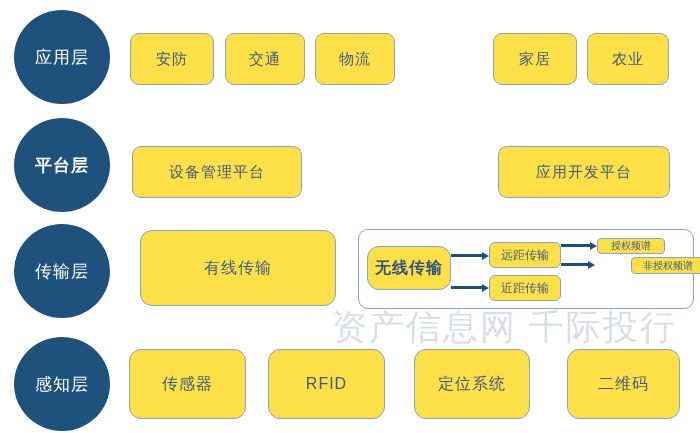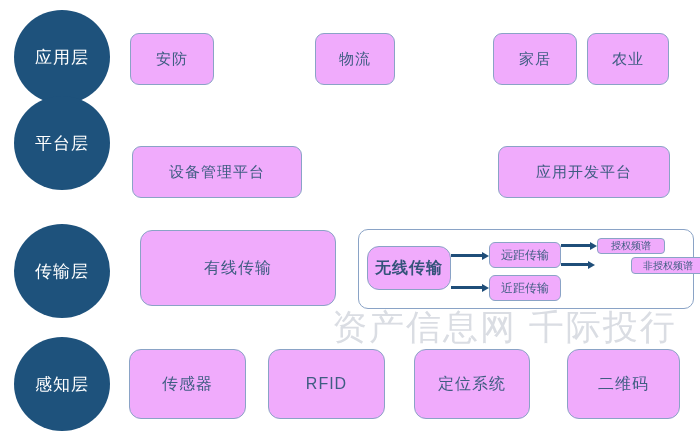--- a/index.html
+++ b/index.html
@@ -12,21 +12,21 @@
     font-size:35px;color:#dadde3;letter-spacing:2px;white-space:nowrap;
     user-select:none;
   }
   .layer-badge{
     position:absolute;left:14px;width:96px;height:94px;border-radius:50%;
     background:#1e527c;color:#ffffff;display:flex;align-items:center;justify-content:center;
     font-size:17px;letter-spacing:1px;z-index:2;
   }
   .node{
     position:absolute;box-sizing:border-box;border:1.6px solid #8aa3c6;border-radius:9px;
-    background:#f0abfc;display:flex;align-items:center;justify-content:center;
+    background:#fde047;display:flex;align-items:center;justify-content:center;
     color:#3f5d82;font-size:15px;z-index:1;letter-spacing:1px;
   }
   .node.big{border-radius:12px;font-size:16px;}
   .node.bold{font-weight:bold;color:#35537a;}
   .node.small{border-radius:6px;font-size:12px;letter-spacing:0;}
   .node.tiny{border-radius:4px;font-size:10px;letter-spacing:0;border-width:1.4px;}
   .groupbox{
     position:absolute;box-sizing:border-box;border:1.6px solid #8aa3c6;border-radius:10px;
     background:transparent;z-index:1;
   }
@@ -41,25 +41,26 @@
 <body>
 
 <div class="canvas">
 
   <div class="watermark">资产信息网 千际投行</div>
 
   <div class="layer-badge" style="top:10px;text-align:right;">
     <span>应用层</span>
   </div>
   <div class="node" style="left:130px;top:33px;width:84px;height:52px;">安防</div>
+  <div class="node" style="left:225px;top:33px;width:80px;height:52px;">交通</div>
   <div class="node" style="left:315px;top:33px;width:80px;height:52px;">物流</div>
   <div class="node" style="left:493px;top:33px;width:84px;height:52px;">家居</div>
   <div class="node" style="left:587px;top:33px;width:82px;height:52px;">农业</div>
 
-  <div class="layer-badge" style="top:96px;">
+  <div class="layer-badge" style="top:118px;font-weight:bold;">
     <span>平台层</span>
   </div>
   <div class="node" style="left:132px;top:146px;width:170px;height:52px;">设备管理平台</div>
   <div class="node" style="left:498px;top:146px;width:172px;height:52px;">应用开发平台</div>
 
   <div class="layer-badge" style="top:224px;">
     <span>传输层</span>
   </div>
   <div class="node big" style="left:140px;top:230px;width:196px;height:76px;">有线传输</div>
 

